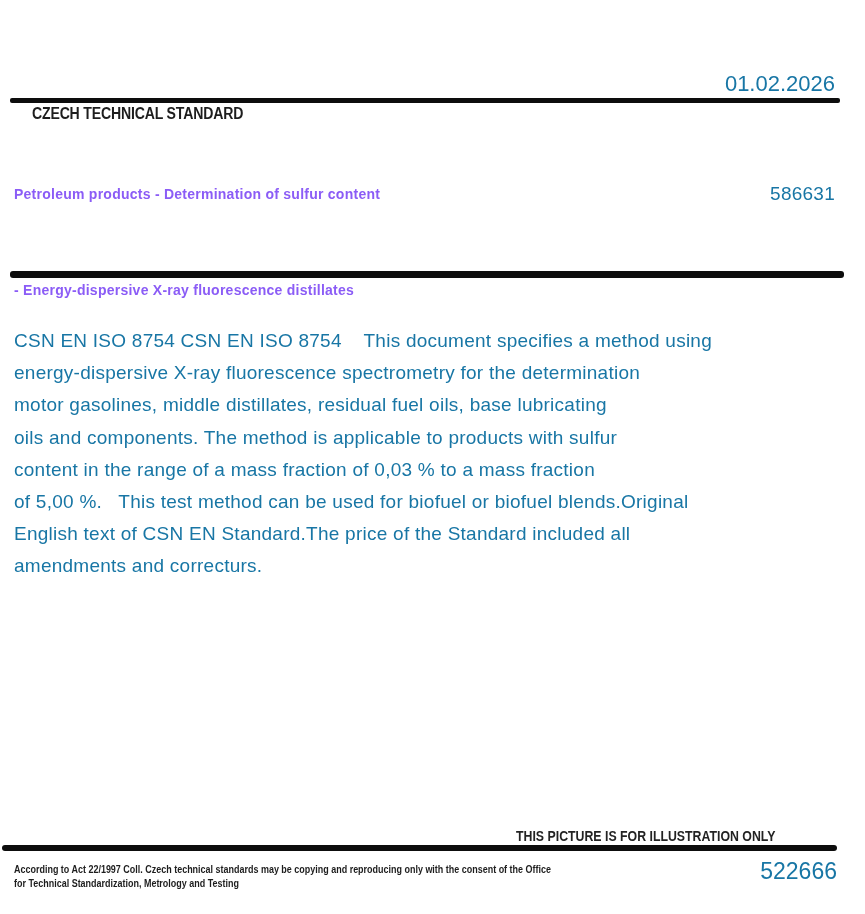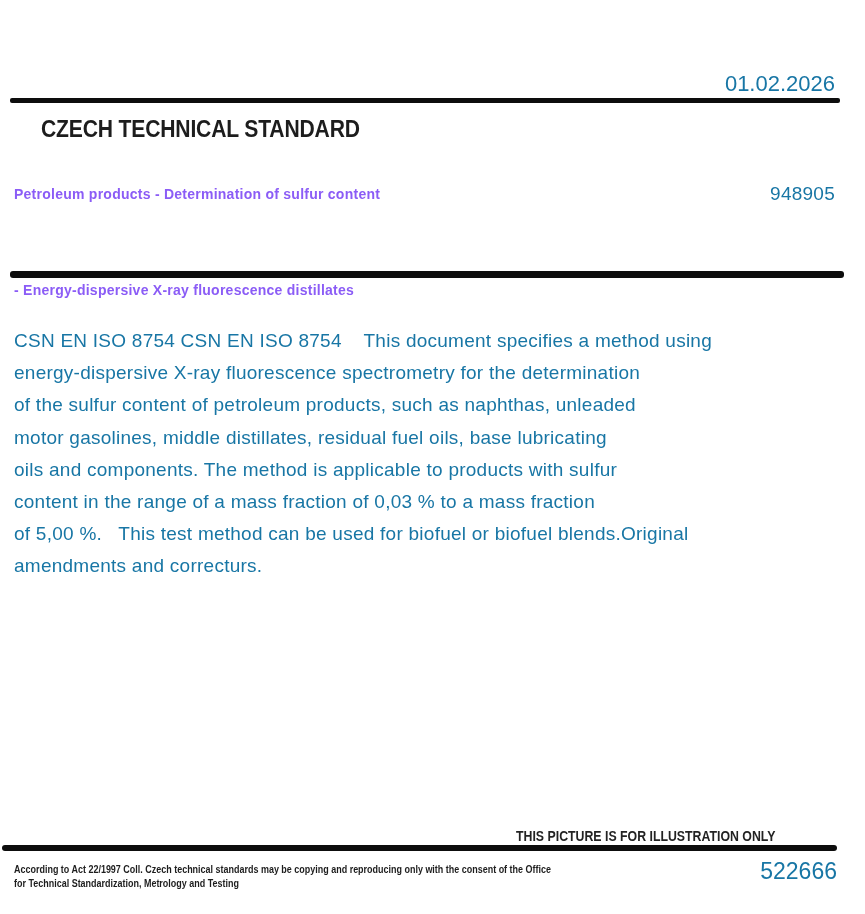--- a/index.html
+++ b/index.html
@@ -10,21 +10,21 @@
     height: 914px;
     background: #ffffff;
     font-family: "Liberation Sans", sans-serif;
     overflow: hidden;
   }
   
   .header-title {
     position: absolute;
     left: 14px;
     top: 87px;
-    font-size: 24px;
+    font-size: 16px;
     font-weight: bold;
     color: #1d1d1d;
     white-space: pre;
   }
   .header-title .squeeze {
     display: inline-block;
     transform: scaleX(0.88);
     transform-origin: left center;
     letter-spacing: -0.2px;
   }
@@ -146,32 +146,32 @@
     <span class="squeeze">CZECH TECHNICAL STANDARD</span>
   </div>
   <div class="header-date">01.02.2026</div>
   <div class="rule-thin"></div>
 
   <div class="std-title">
     <div class="line">Petroleum products - Determination of sulfur content</div>
     <div class="line">- Energy-dispersive X-ray fluorescence distillates</div>
   </div>
   <div class="std-ref">
-    <div class="line">948905</div>
+    <div class="line">586631</div>
   </div>
   <div class="rule-thick"></div>
 
   <div class="abstract">
       <div class="line">CSN EN ISO 8754 CSN EN ISO 8754    This document specifies a method using</div>
       <div class="line">energy-dispersive X-ray fluorescence spectrometry for the determination</div>
-      <div class="line">of the sulfur content of petroleum products, such as naphthas, unleaded</div>
       <div class="line">motor gasolines, middle distillates, residual fuel oils, base lubricating</div>
       <div class="line">oils and components. The method is applicable to products with sulfur</div>
       <div class="line">content in the range of a mass fraction of 0,03 % to a mass fraction</div>
       <div class="line">of 5,00 %.   This test method can be used for biofuel or biofuel blends.Original</div>
+      <div class="line">English text of CSN EN Standard.The price of the Standard included all</div>
       <div class="line">amendments and correcturs.</div>
     </div>
 
   <div class="illustration-note">
     <span class="squeeze">THIS PICTURE IS FOR ILLUSTRATION ONLY</span>
   </div>
 
   <div class="footer-bar"></div>
   <div class="footer-notice">
     <div class="line">According to Act 22/1997 Coll. Czech technical standards may be copying and reproducing only with the consent of the Office</div>

